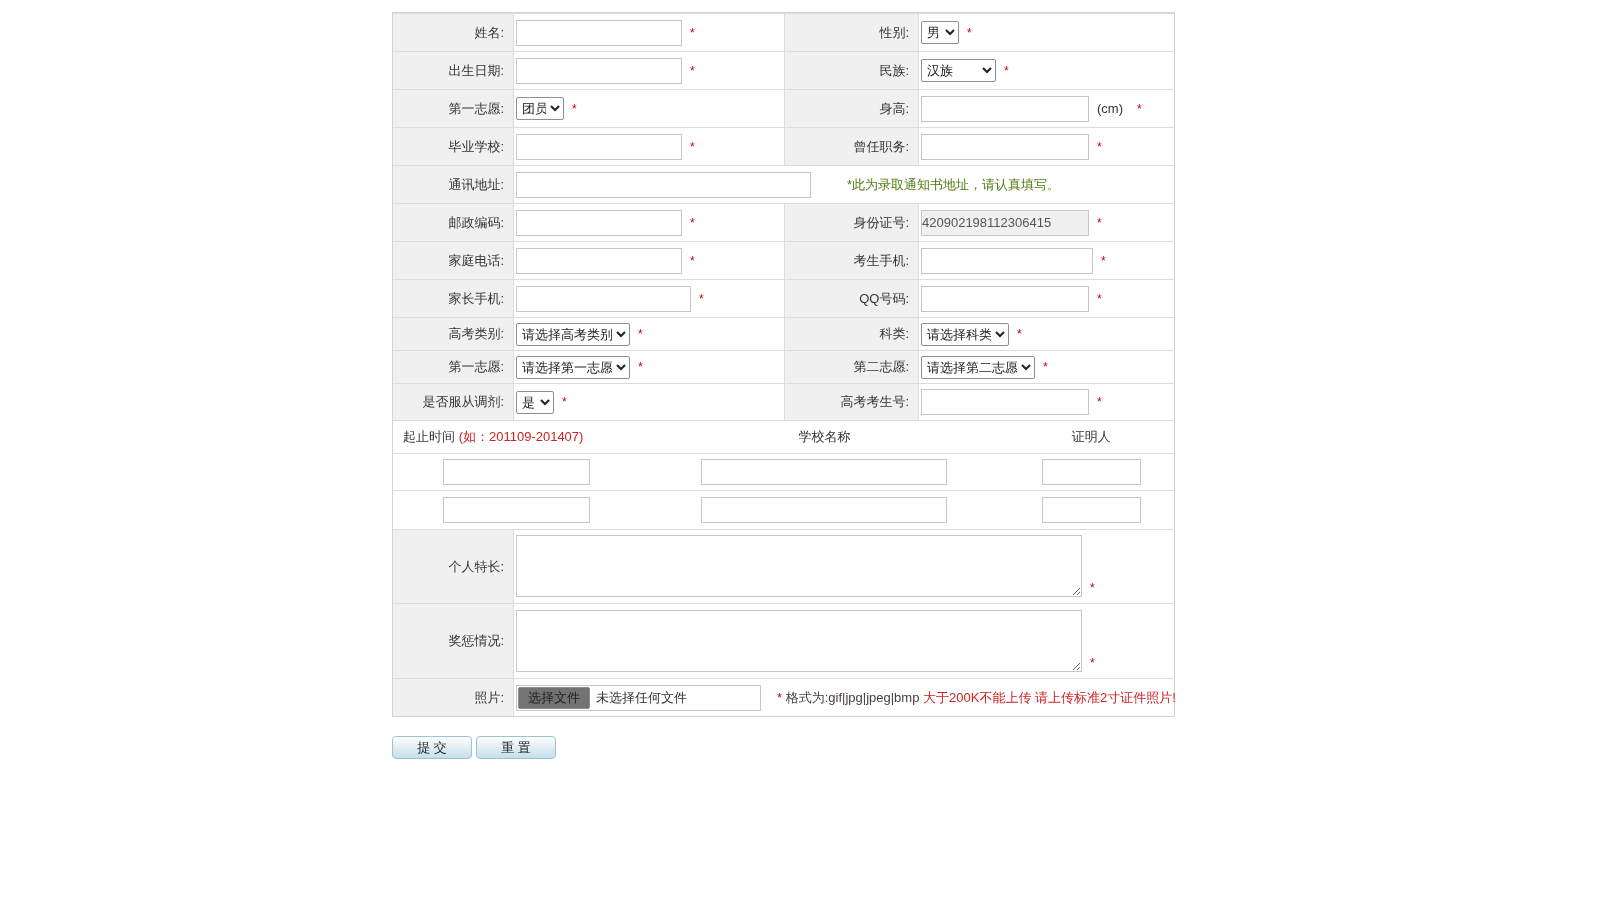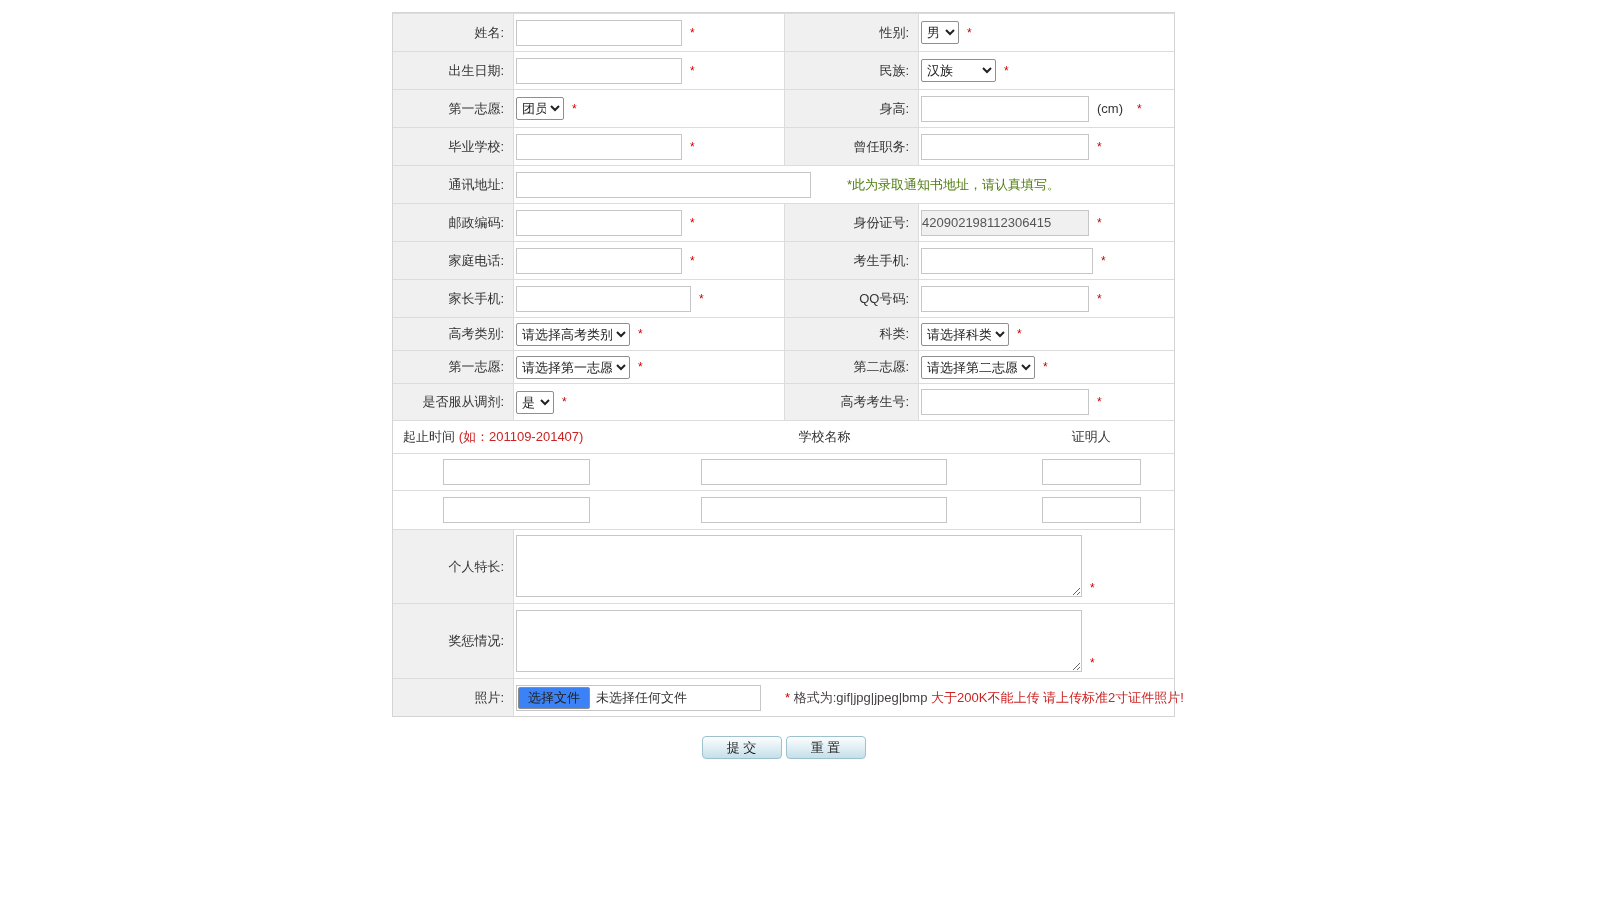--- a/index.html
+++ b/index.html
@@ -34,28 +34,28 @@
   .study-row .sc1{text-align:center}
   .ex-red{color:#cc2222}
   .study-row input{width:147px}
   .study-row .sc2 input{width:246px}
   .study-row .sc3 input{width:99px}
   textarea{width:566px;height:62px;border:1px solid #c6c6c6;font:inherit;color:#333;resize:both;padding:2px 4px}
   .ta-field{align-items:flex-end;padding-top:5px;padding-bottom:6px}
   .ta-field .req{margin-bottom:2px}
   
   .file-box{width:245px;height:26px;border:1px solid #c6c6c6;display:flex;align-items:center;background:#fff;flex:none}
-  .file-btn{height:22px;margin-left:1px;padding:0 9px;border:1px solid #8d8d8d;border-radius:2px;background:#3b82f6;font:inherit;font-size:13px;color:#222}
+  .file-btn{height:22px;margin-left:1px;padding:0 9px;border:1px solid #8d8d8d;border-radius:2px;background:#737373;font:inherit;font-size:13px;color:#222}
   .file-none{margin-left:6px;color:#333;white-space:nowrap}
-  .photo-hint{margin-left:24px;white-space:nowrap}
+  .photo-hint{margin-left:16px;white-space:nowrap}
   .photo-hint .star{color:#cc0000}
   .photo-hint .fmt{color:#443f3f}
   .photo-hint .warn{color:#cc2222}
   
-  .btn-bar{width:783px;display:flex;justify-content:center;gap:4px;margin-top:19px}
+  .btn-bar{width:783px;display:flex;justify-content:flex-start;gap:4px;margin-top:19px}
   .btn{width:80px;height:23px;border:1px solid #9ec2cd;border-radius:4px;background:linear-gradient(#fdfeff,#c4dfe9);font:inherit;font-size:13px;color:#222;cursor:pointer}
 </style>
 </head>
 <body>
 
 <div class="form-wrap">
   <div class="form-table">
 
 
     <div class="row h38">

